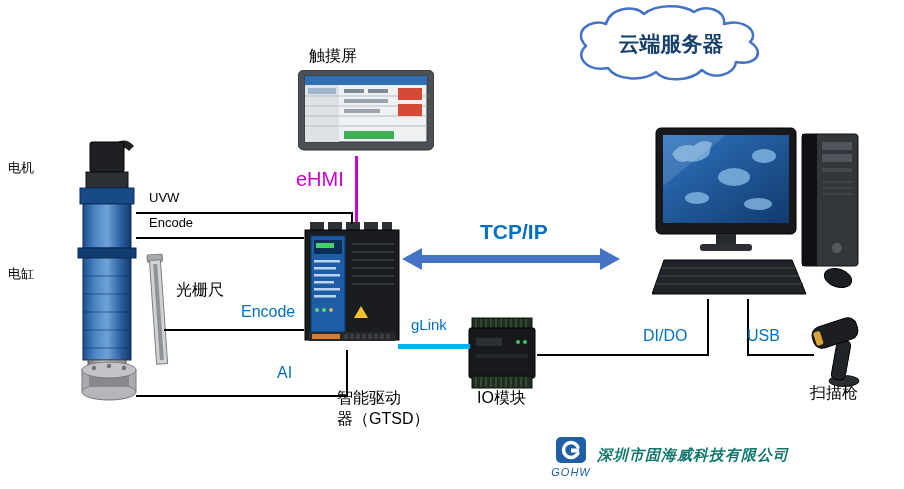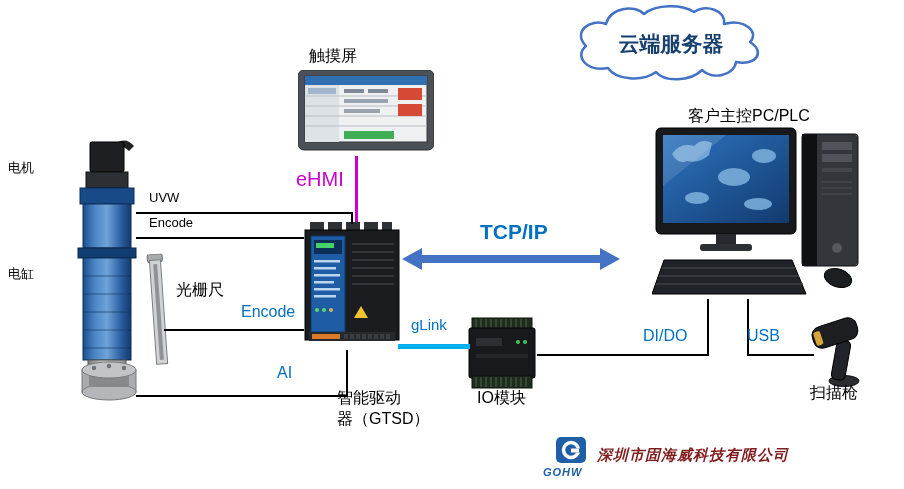--- a/index.html
+++ b/index.html
@@ -8,23 +8,23 @@
     background:#ffffff;
     font-family:"Liberation Sans","DejaVu Sans",sans-serif;
   }
   .abs { position:absolute; }
   .lbl { position:absolute; color:#000; font-size:16px; white-space:nowrap; line-height:1.3; }
   .lbl.big { font-size:13px; }
   .lbl.blue { color:#0070C0; }
   .lbl.magenta { color:#CC00CC; font-weight:normal; font-size:20px; }
   .lbl.tcpip { color:#0070C0; font-weight:bold; font-size:21px; }
   .lbl.cloudtxt { color:#17406F; font-weight:bold; font-size:21px; text-align:center; }
-  .lbl.company { font-weight:bold; font-style:italic; color:#7f1d1d; font-size:15px; letter-spacing:1px;
+  .lbl.company { font-weight:bold; font-style:italic; color:#0f766e; font-size:15px; letter-spacing:1px;
                  font-family:"Liberation Serif","DejaVu Serif",serif;text-align:right; }
-  .lbl.logotxt { color:#1F5FA8; font-weight:bold; font-style:italic; font-size:11px; letter-spacing:1px; }
+  .lbl.logotxt { color:#1F5FA8; font-weight:normal; font-style:italic; font-size:11px; letter-spacing:1px; text-align:center; }
   .line { position:absolute; background:#000; }
   .line.cyan { background:#00B0F0; }
   .line.magenta { background:#CC00CC; }
   .two-line span { display:block; }
 </style>
 </head>
 <body>
 
 <div class="stage">
 
@@ -277,20 +277,19 @@
   <div class="lbl blue" style="left:241px;top:302px">Encode</div>
   <div class="lbl blue" style="left:277px;top:363px">AI</div>
   <div class="lbl two-line" style="left:337px;top:388px">
     <span>智能驱动</span>
     <span>器（GTSD）</span>
   </div>
   <div class="lbl blue" style="left:411px;top:315px;font-size:15px">gLink</div>
   <div class="lbl" style="left:477px;top:388px">IO模块</div>
   <div class="lbl tcpip" style="left:480px;top:218px">TCP/IP</div>
   <div class="lbl cloudtxt" style="left:586px;top:30px;width:170px">云端服务器</div>
-  <div class="lbl" style="left:688px;top:106px">客户主控PC/PLC</div>
   <div class="lbl blue" style="left:643px;top:326px">DI/DO</div>
   <div class="lbl blue" style="left:747px;top:326px">USB</div>
   <div class="lbl" style="left:810px;top:383px">扫描枪</div>
   <div class="lbl logotxt" style="left:543px;top:465px;width:56px">GOHW</div>
   <div class="lbl company" style="left:597px;top:446px">深圳市固海威科技有限公司</div>
 
 </div>
 
 </body></html>

